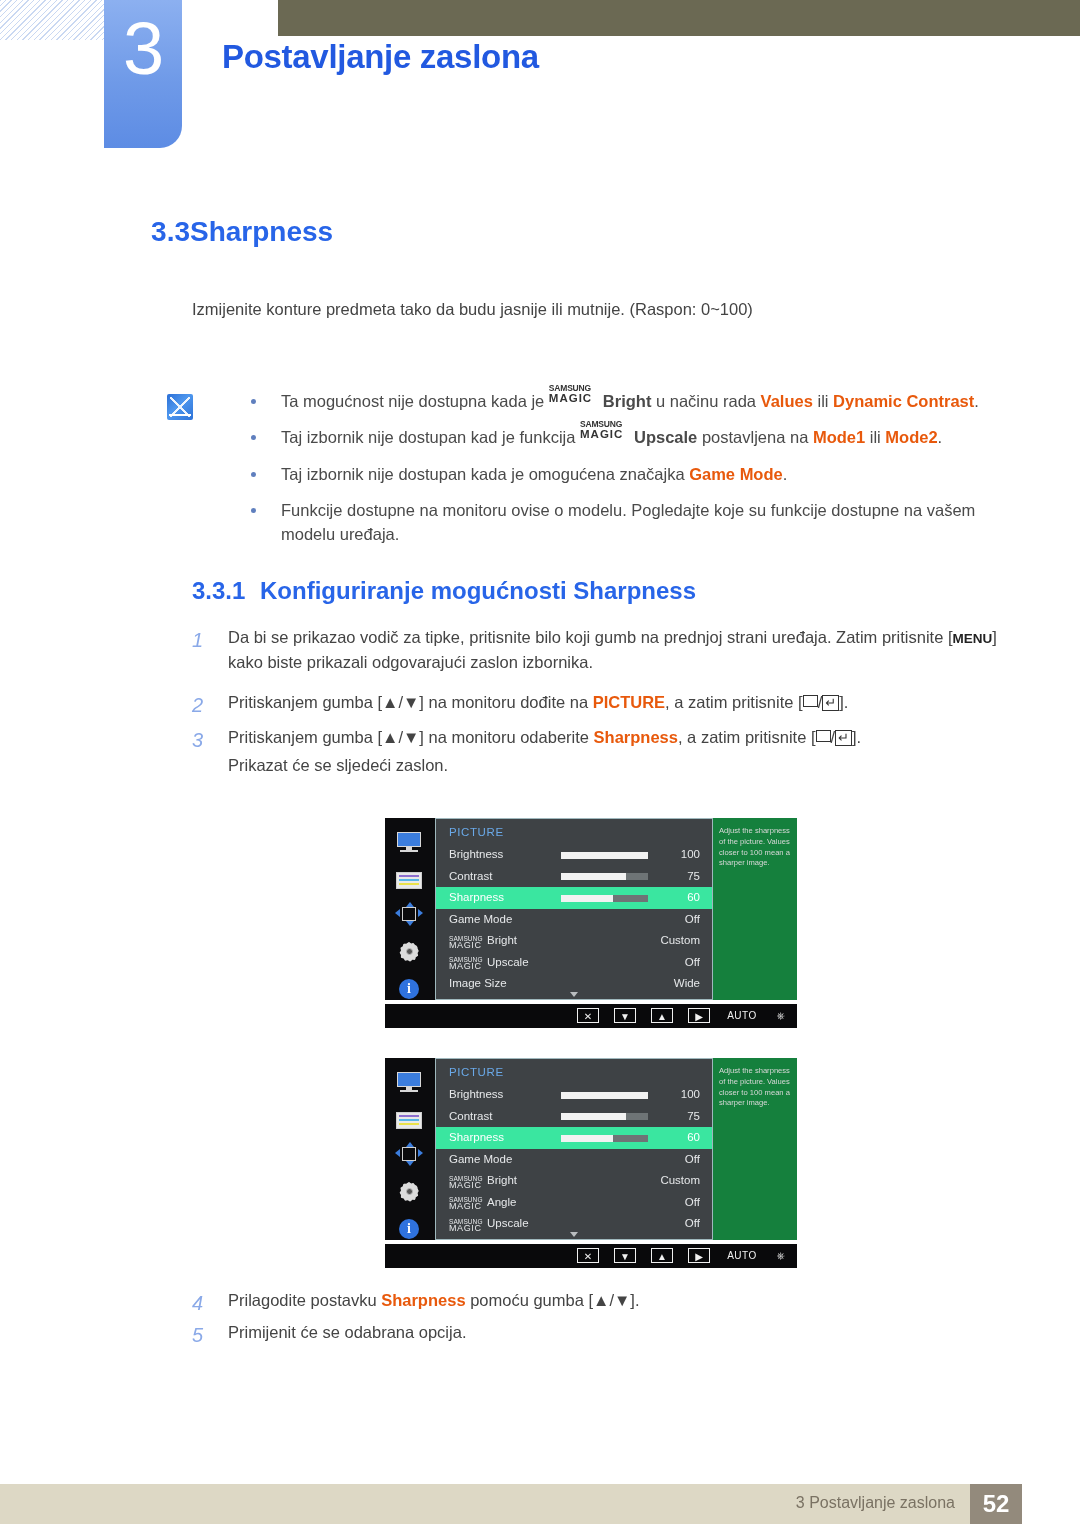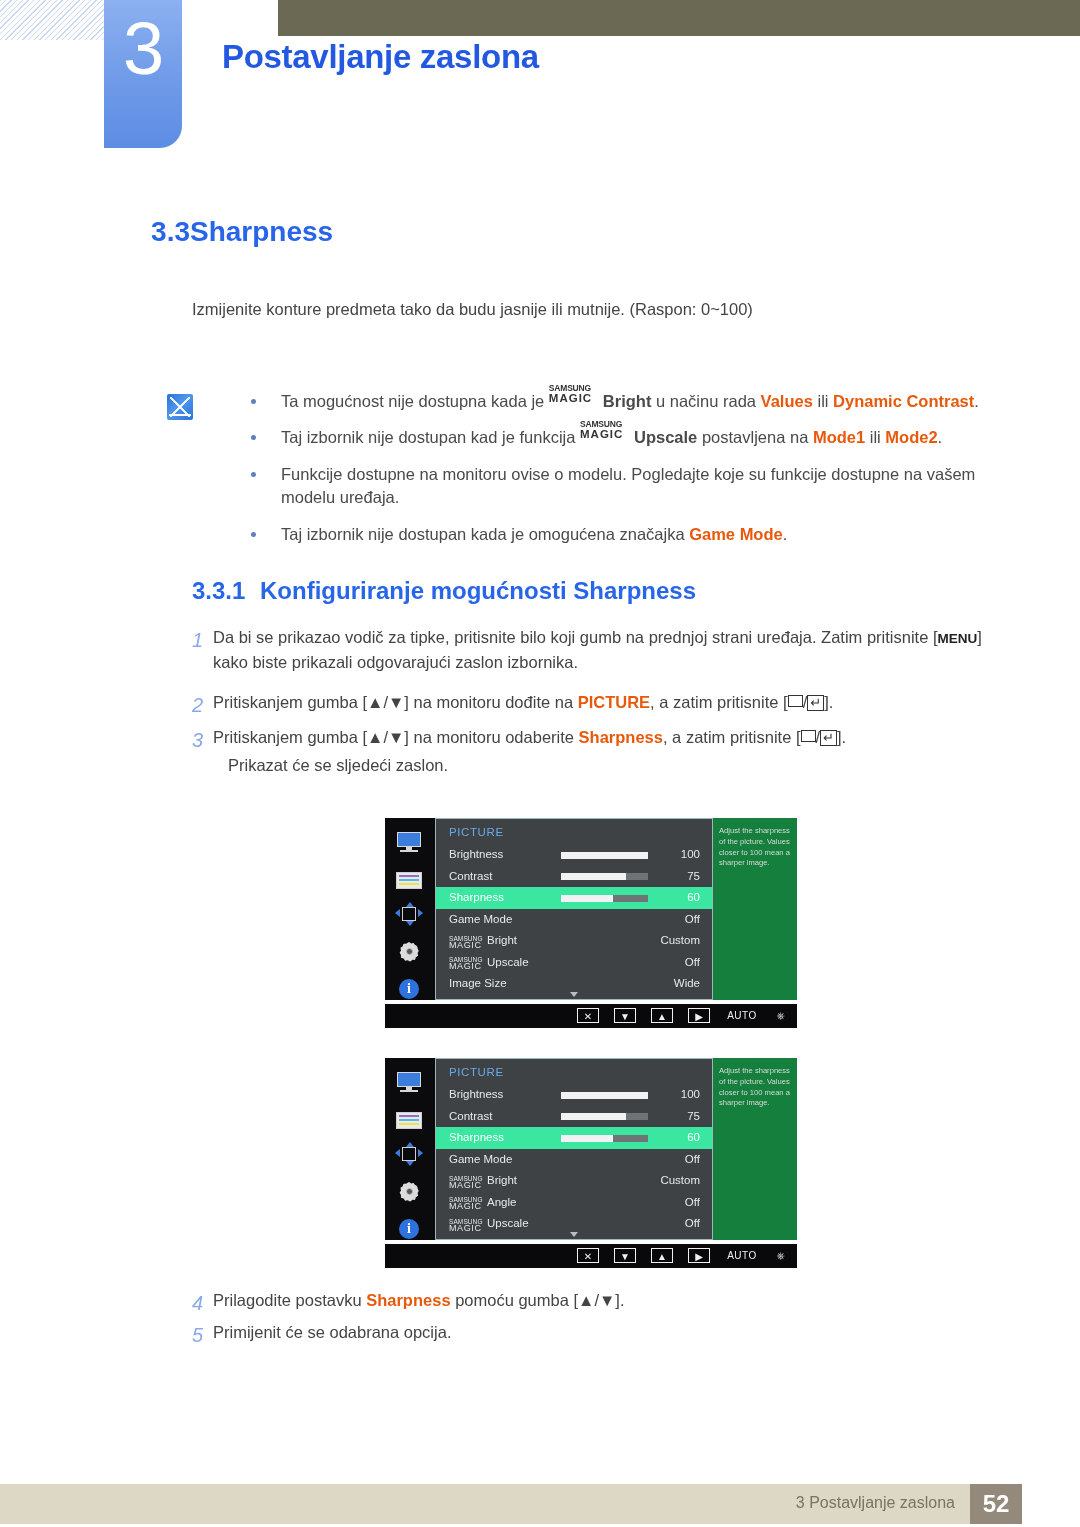--- a/index.html
+++ b/index.html
@@ -116,21 +116,21 @@
 
   
   .step {
     position: absolute; left: 192px; width: 820px;
     font-size: 16.5px; color: #444444; line-height: 1.5;
   }
   .step .sn {
     position: absolute; left: 0; top: 0;
     font-size: 20px; color: #8aa9e8; font-style: italic; font-weight: 400;
   }
-  .step .sbody { display: block; margin-left: 21px; }
+  .step .sbody { display: block; margin-left: 36px; }
   .s1 { top: 625px; }
   .s2 { top: 690px; }
   .s3 { top: 725px; }
   .s3b { top: 753px; left: 228px; font-size: 16.5px; color:#444; }
   .s4 { top: 1288px; }
   .s5 { top: 1320px; }
 
   .kbd-menu {
     font-size: 13.5px; font-weight: bold; color: #222;
     font-family: "Liberation Sans", sans-serif;
@@ -321,25 +321,25 @@
 
     <div class="bullet">
       <span>Ta mogućnost nije dostupna kada je </span><span class="samsung-magic"><i class="s1">SAMSUNG</i><i class="s2">MAGIC</i></span><b>Bright</b><span> u načinu rada </span><span class="orange">Values</span><span> ili </span><span class="orange">Dynamic Contrast</span><span>.</span>
     </div>
 
     <div class="bullet">
       <span>Taj izbornik nije dostupan kad je funkcija </span><span class="samsung-magic"><i class="s1">SAMSUNG</i><i class="s2">MAGIC</i></span><b>Upscale</b><span> postavljena na </span><span class="orange">Mode1</span><span> ili </span><span class="orange">Mode2</span><span>.</span>
     </div>
 
     <div class="bullet">
+      <span>Taj izbornik nije dostupan kada je omogućena značajka </span><span class="orange">Game Mode</span><span>.</span>
+    </div>
+
+    <div class="bullet">
       <span>Funkcije dostupne na monitoru ovise o modelu. Pogledajte koje su funkcije dostupne na vašem modelu uređaja.</span>
-    </div>
-
-    <div class="bullet">
-      <span>Taj izbornik nije dostupan kada je omogućena značajka </span><span class="orange">Game Mode</span><span>.</span>
     </div>
   </div>
 
   <div class="subsec">
     <span class="num">3.3.1</span><span>Konfiguriranje mogućnosti Sharpness</span>
   </div>
 
   <div class="step s1">
     <span class="sn">1</span>
     <span class="sbody"><span>Da bi se prikazao vodič za tipke, pritisnite bilo koji gumb na prednjoj strani uređaja. Zatim pritisnite [</span><span class="kbd-menu">MENU</span><span>] kako biste prikazali odgovarajući zaslon izbornika.</span></span>

